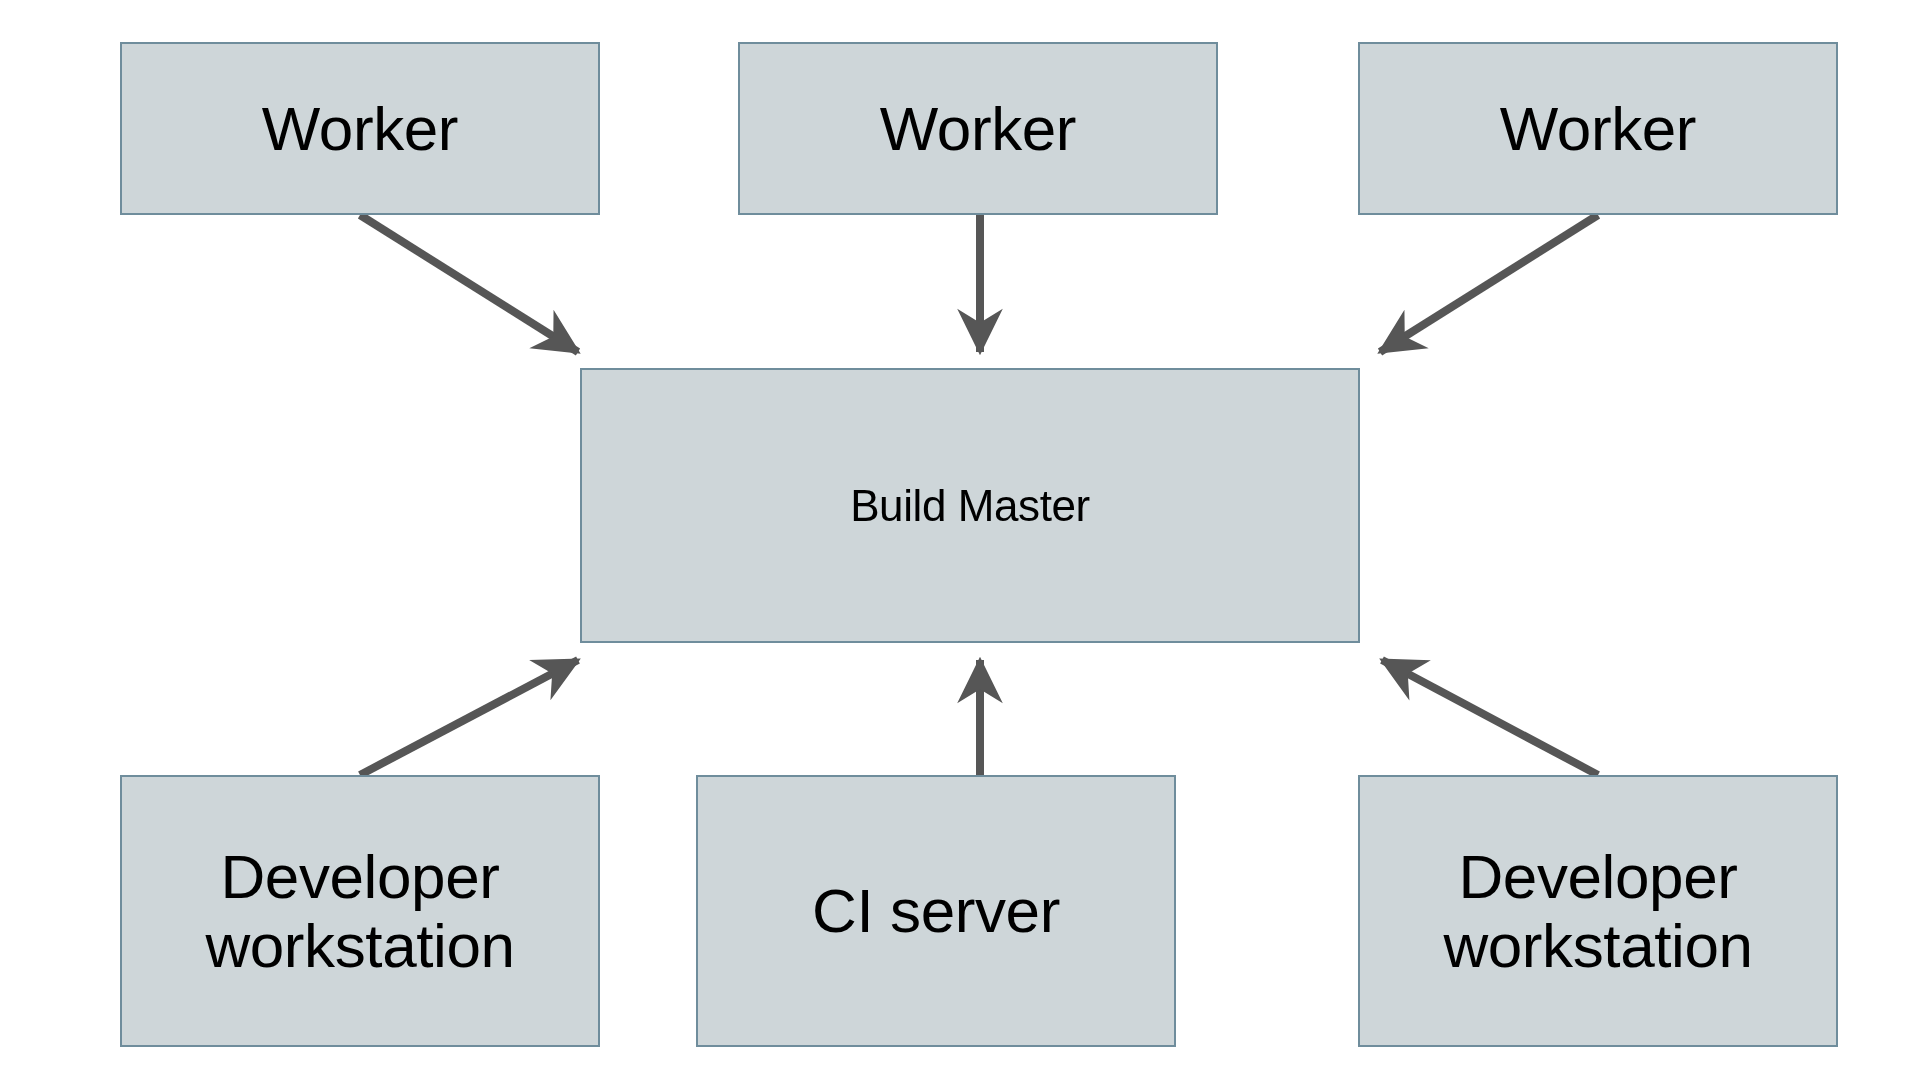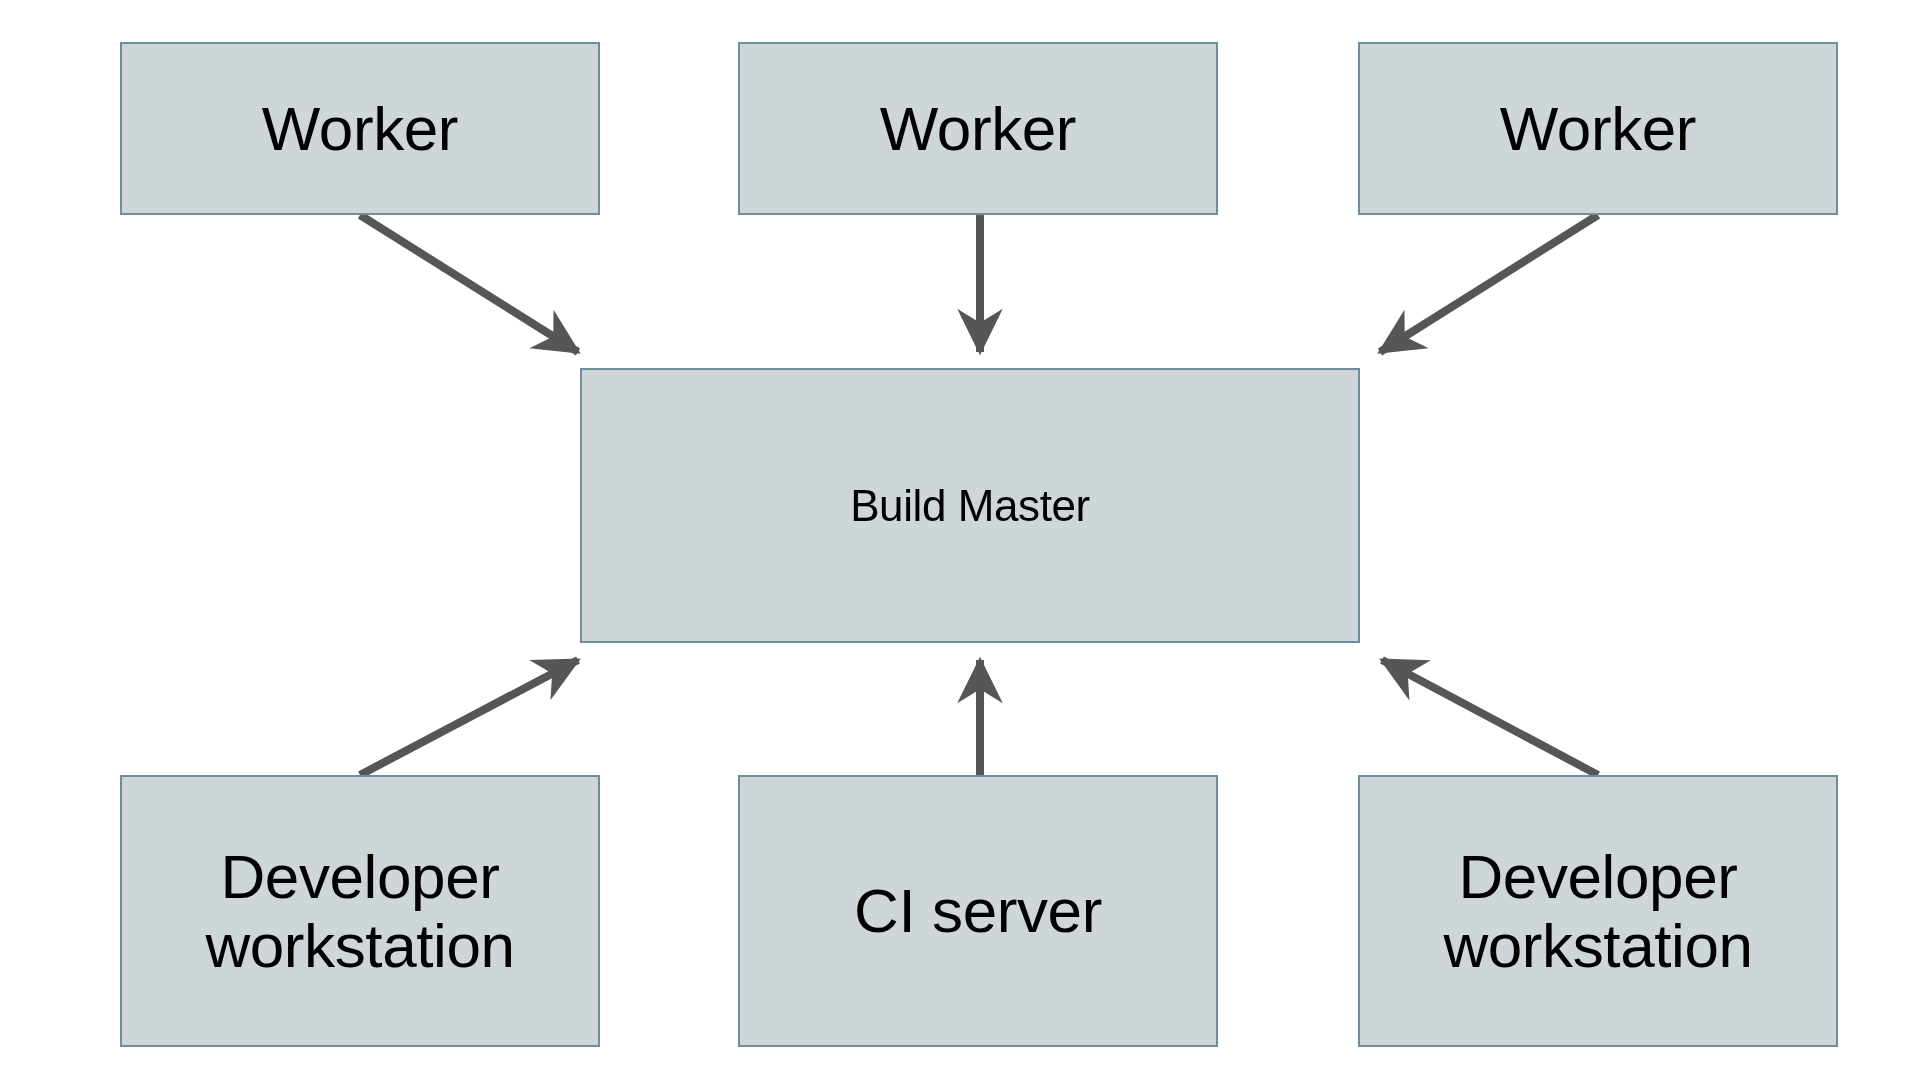--- a/index.html
+++ b/index.html
@@ -61,21 +61,21 @@
     width: 780px;
     height: 275px;
   }
   .node-devws-left,
   .node-ci-server,
   .node-devws-right {
     height: 272px;
     top: 775px;
   }
   .node-devws-left  { left: 120px;  width: 480px; }
-  .node-ci-server   { left: 738px;  width: 480px; }
+  .node-ci-server   { left: 696px;  width: 480px; }
   .node-devws-right { left: 1358px; width: 480px; }
 
   .lbl-xl { font-size: 44px; }
   .lbl-lg { font-size: 62px; }
 </style>
 </head>
 <body>
 
 <div id="canvas">
 

